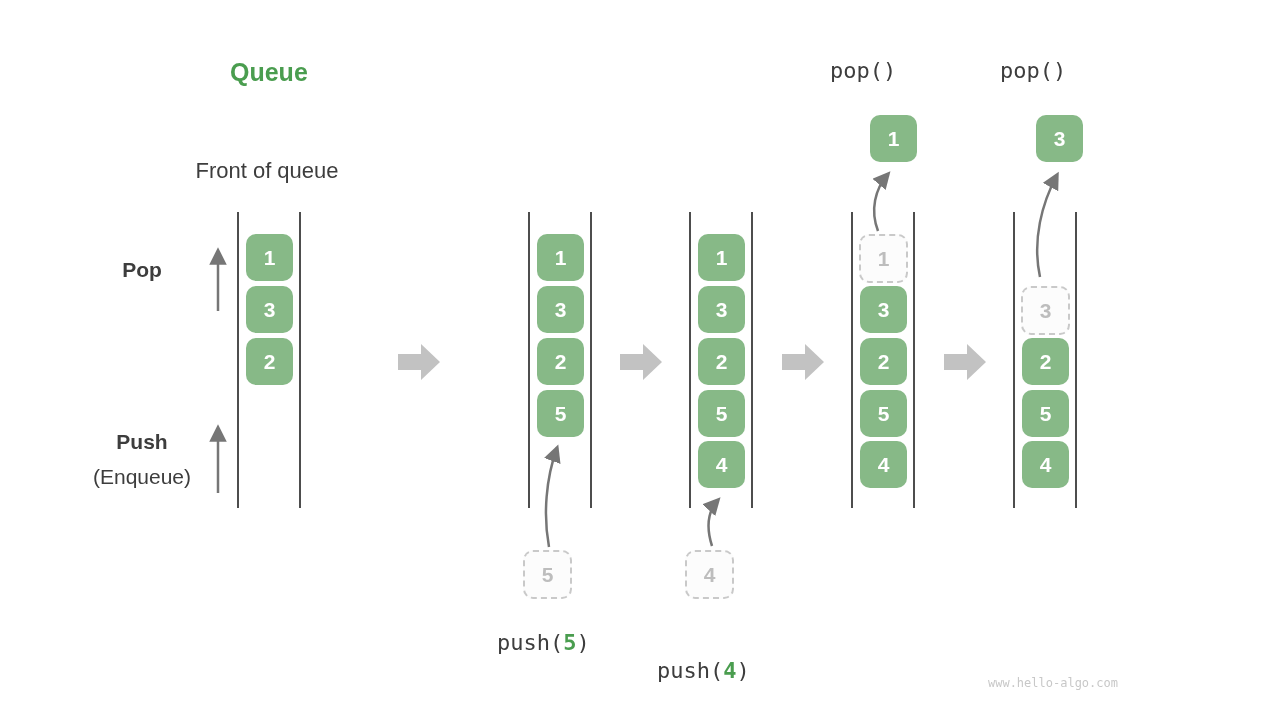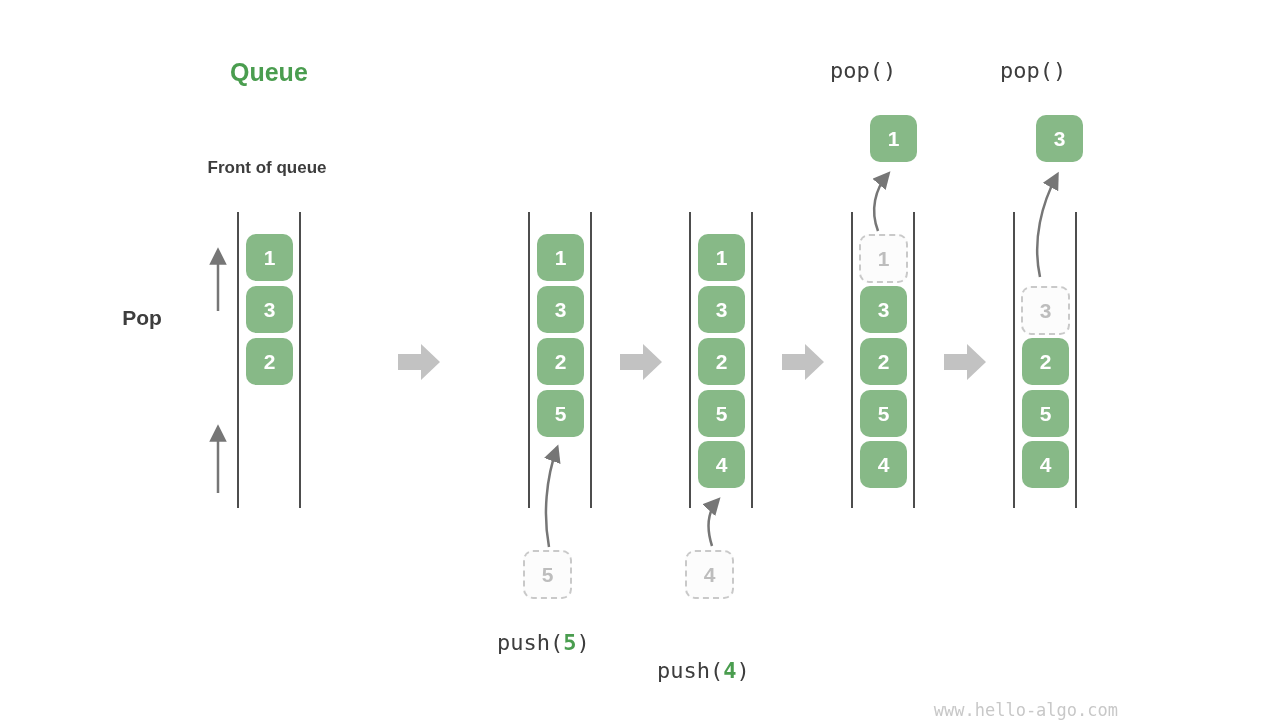--- a/index.html
+++ b/index.html
@@ -4,22 +4,22 @@
 <style>
   html,body{margin:0;padding:0;background:#ffffff;}
   .canvas{
     position:relative;width:1160px;height:720px;background:#ffffff;overflow:hidden;
     font-family:"Liberation Sans",sans-serif;color:#3d3d3d;
   }
   .title{
     position:absolute;left:230px;top:58px;font-size:25px;font-weight:bold;color:#4a9d4f;
   }
   .side-label{position:absolute;left:47px;width:190px;text-align:center;font-size:21px;line-height:1.0;}
-  .side-label .b{font-weight:bold;margin-bottom:14px;margin-top:48px;}
-  .edge-label{position:absolute;left:157px;width:220px;text-align:center;font-size:17px;font-weight:bold;}
+  .side-label .b{font-weight:bold;margin-bottom:14px;}
+  .edge-label{position:absolute;left:157px;width:220px;text-align:center;font-size:22px;font-weight:normal;}
   .qcol{
     position:absolute;top:212px;width:60px;height:296px;
     border-left:2px solid #4d4d4d;border-right:2px solid #4d4d4d;
   }
   .cell{
     position:absolute;left:7px;width:47px;height:47px;border-radius:10px;
     background:#87b987;color:#ffffff;font-size:21px;font-weight:bold;
     line-height:47px;text-align:center;
   }
   .ghost{
@@ -36,37 +36,39 @@
     position:absolute;width:45px;height:45px;border-radius:10px;border:2px dashed #c9c9c9;
     background:#fcfcfc;color:#bdbdbd;font-size:21px;font-weight:bold;line-height:45px;text-align:center;
   }
   .code{
     position:absolute;width:140px;
     font-family:"DejaVu Sans Mono",monospace;font-size:22px;color:#3d3d3d;
   }
   .code .arg{color:#4a9d4f;font-weight:bold;}
   .watermark{
     position:absolute;right:42px;top:676px;font-family:"DejaVu Sans Mono",monospace;
-    font-size:17px;color:#c8c8c8;margin-top:24px;
+    font-size:12px;color:#c8c8c8;
   }
   svg.overlay{position:absolute;left:0;top:0;pointer-events:none;}
 </style>
 </head>
 <body>
 
 <div class="canvas">
 
   <div class="title">Queue</div>
 
   <div class="edge-label" style="top:158px">Front of queue</div>
 
   <div class="side-label" style="top:259px">
     <div class="b">Pop</div>
   </div>
   <div class="side-label" style="top:431px">
+    <div class="b">Push</div>
+    <div>(Enqueue)</div>
   </div>
 
   <svg class="overlay" width="1280" height="720" viewBox="0 0 1280 720">
     <defs>
       <marker id="ah" markerWidth="8" markerHeight="8" refX="5.5" refY="3.5" orient="auto">
         <path d="M0,0 L7,3.5 L0,7 z" fill="#767676"></path>
       </marker>
     </defs>
 
     <path d="M 218 311 L 218 251" stroke="#767676" stroke-width="2.5" fill="none" marker-end="url(#ah)"></path>

